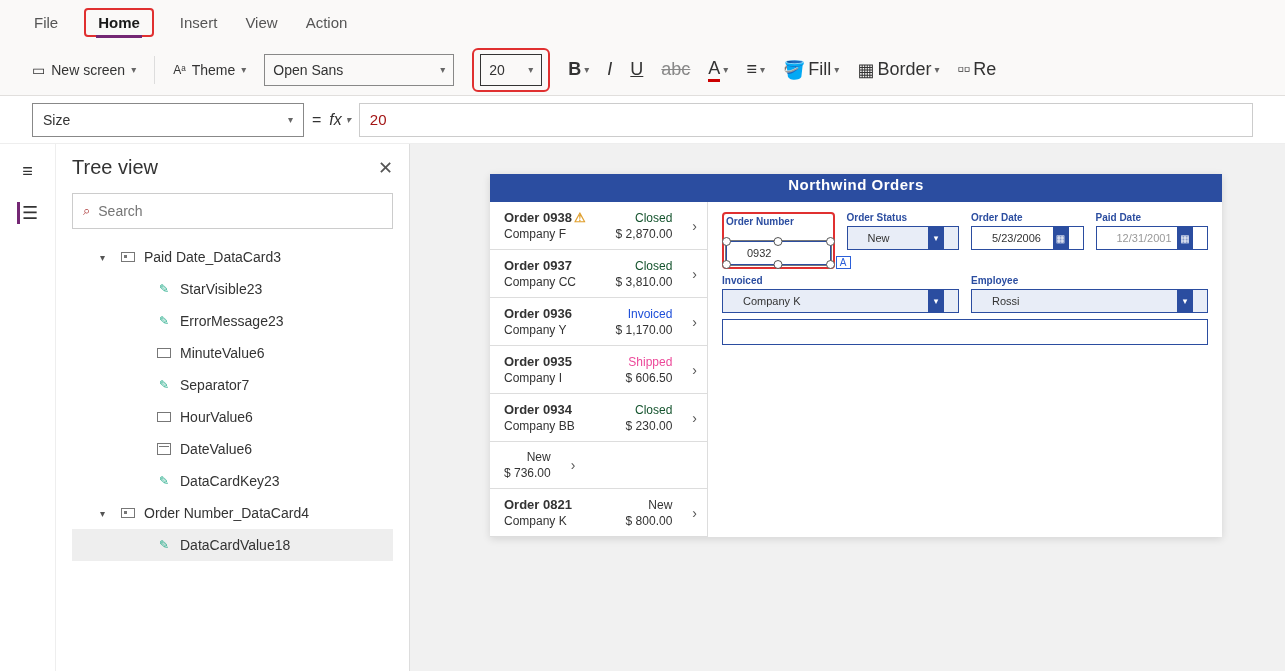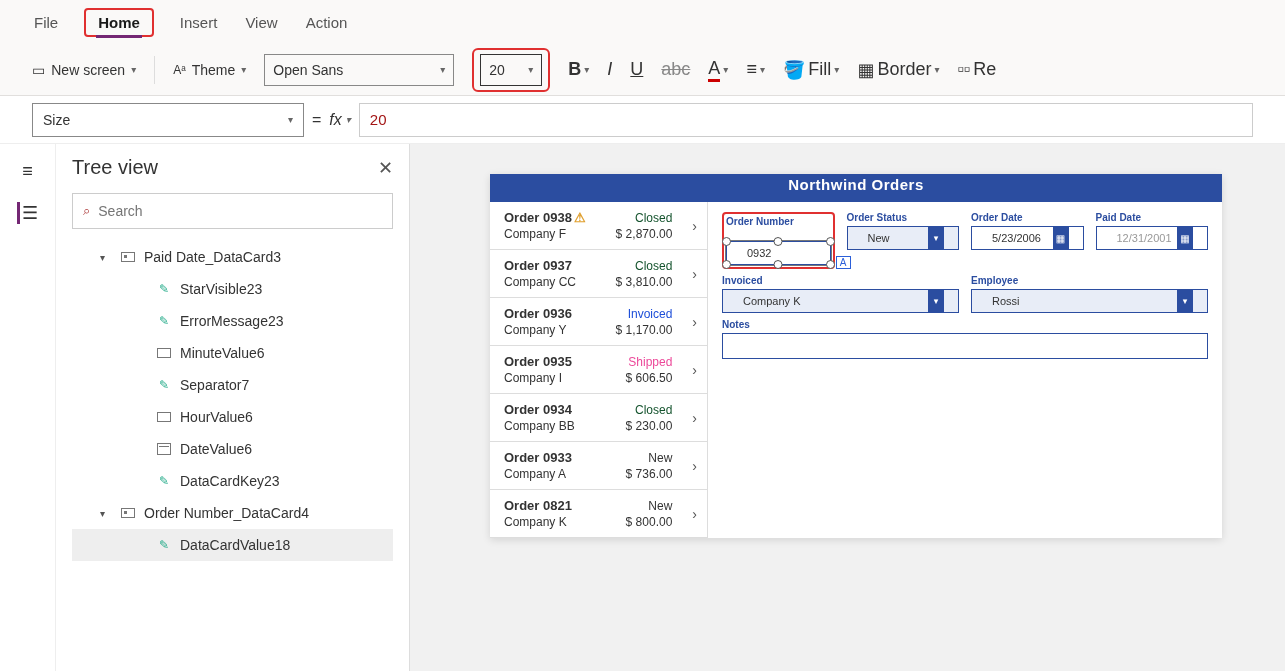--- a/index.html
+++ b/index.html
@@ -314,24 +314,20 @@
                 <div class="ord">Order 0934</div>
                 <div class="co">Company BB</div>
               </div>
               <div class="right">
                 <div class="status st-closed">Closed</div>
                 <div>$ 230.00</div>
               </div>
               <div class="garrow">›</div>
             </div>
             <div class="gcell">
-              <div class="left">
-                <div class="ord">Order 0933</div>
-                <div class="co">Company A</div>
-              </div>
               <div class="right">
                 <div class="status st-new">New</div>
                 <div>$ 736.00</div>
               </div>
               <div class="garrow">›</div>
             </div>
             <div class="gcell">
               <div class="left">
                 <div class="ord">Order 0821</div>
                 <div class="co">Company K</div>
@@ -394,21 +390,20 @@
 
           <div class="fcard span2">
             <div class="flabel">Employee</div>
             <div class="finput">
                 <span>Rossi</span>
                 <span class="dd">▾</span>
               </div>
           </div>
 
           <div class="fcard span4">
-            <div class="flabel">Notes</div>
             <div class="notes-box"></div>
           </div>
 
         </div>
       </div>
     </div>
   </div>
 </div>
 
 </body></html>

